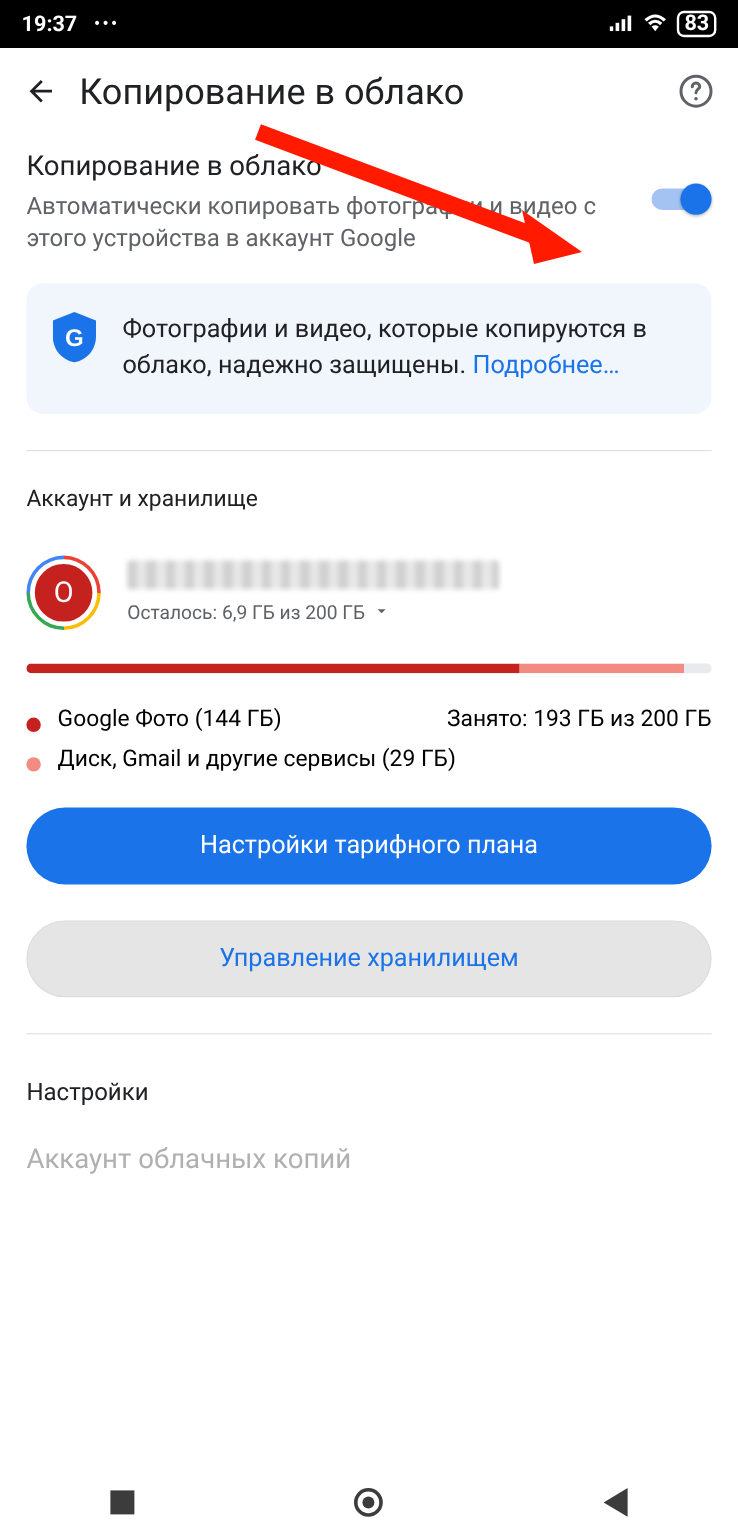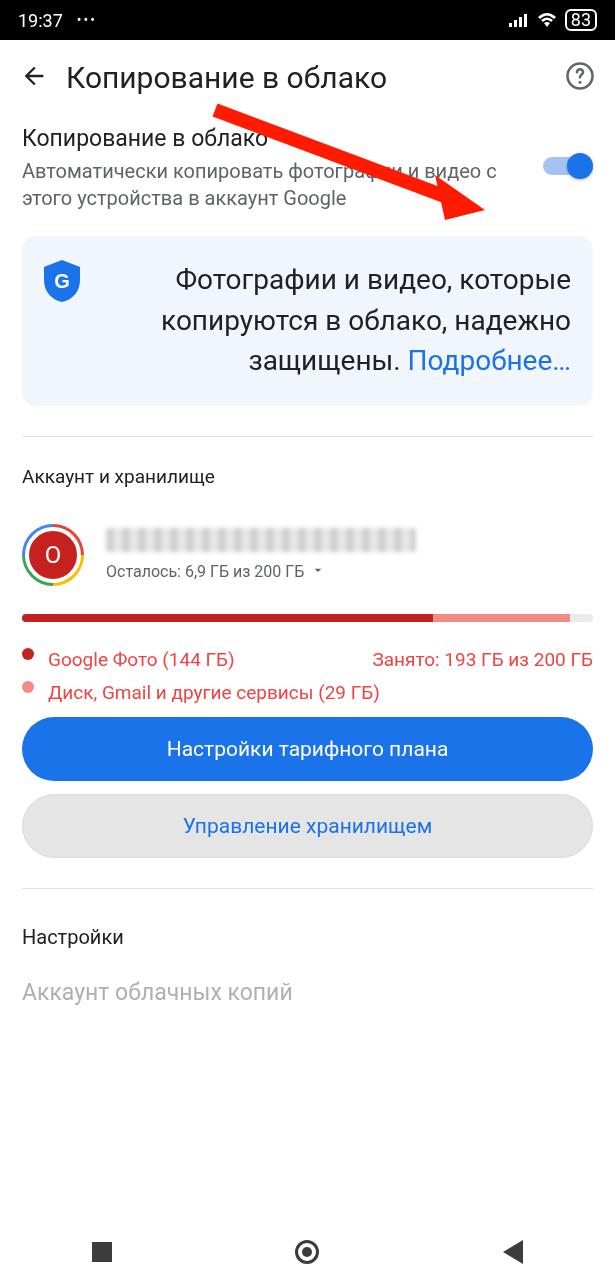--- a/index.html
+++ b/index.html
@@ -1,55 +1,55 @@
 <!DOCTYPE html>
 <html><head>
 <meta charset="utf-8">
 <style>
   * { box-sizing: border-box; margin: 0; padding: 0; }
   html, body { width: 615px; height: 1280px; font-family: Roboto, Arial, sans-serif; background: #fff; color: #202124; overflow: hidden; }
-  .status-bar { height: 40px; background: #000; color: #fff; display: flex; align-items: center; justify-content: space-between; padding: 0 18px; font-size: 18px; font-weight: 400; }
+  .status-bar { height: 40px; background: #000; color: #fff; display: flex; align-items: center; justify-content: space-between; padding: 0 18px; font-size: 18px; font-weight: 700; }
   .status-left { display: flex; align-items: center; gap: 14px; }
   .status-right { display: flex; align-items: center; gap: 8px; }
   .dots { font-size: 14px; letter-spacing: 2px; }
   .battery-box { border: 2px solid #fff; border-radius: 6px; padding: 0 4px; font-size: 18px; line-height: 18px; }
   .app-bar { display: flex; align-items: center; padding: 20px 20px 10px 20px; gap: 18px; }
   .back-icon svg { width: 28px; height: 28px; }
   .app-title { font-size: 30px; font-weight: 400; flex: 1; }
   .help-icon svg { width: 30px; height: 30px; }
   .arrow-overlay { position: absolute; top: 90px; left: 205px; pointer-events: none; z-index: 10; }
   .section1 { padding: 20px 22px 0 22px; display: flex; align-items: flex-start; gap: 18px; }
   .section1-text { flex: 1; }
   .section1-title { font-size: 23px; color: #202124; margin-bottom: 6px; }
   .section1-desc { font-size: 20px; color: #5f6368; line-height: 1.35; }
   .toggle { width: 54px; height: 30px; position: relative; flex-shrink: 0; margin-top: 26px; }
   .toggle-track { width: 40px; height: 18px; background: #a4c3f3; border-radius: 10px; position: absolute; top: 6px; left: 4px; }
   .toggle-thumb { width: 26px; height: 26px; background: #1a73e8; border-radius: 50%; position: absolute; right: 0; top: 2px; box-shadow: 0 1px 3px rgba(0,0,0,0.3); }
   .info-card { margin: 24px 22px 0 22px; background: #f1f6fd; border-radius: 14px; padding: 24px 22px; display: flex; gap: 22px; }
   .shield-wrap { flex-shrink: 0; }
-  .info-text { font-size: 28px; line-height: 1.45; color: #202124; text-align: right; }
+  .info-text { font-size: 21px; line-height: 1.45; color: #202124; }
   .info-link { color: #1a73e8; }
   .divider { height: 1px; background: #e0e0e0; margin: 30px 22px 0 22px; }
   .section-label { font-size: 19px; color: #202124; padding: 28px 22px 0 22px; }
   .account-row { display: flex; align-items: center; padding: 36px 22px 0 22px; gap: 22px; }
   .avatar { width: 62px; height: 62px; border-radius: 50%; position: relative; flex-shrink: 0; }
   .avatar-ring { position: absolute; inset: 0; border-radius: 50%; background: conic-gradient(#ea4335 0deg 90deg, #fbbc04 90deg 180deg, #34a853 180deg 270deg, #4285f4 270deg 360deg); padding: 3px; }
   .avatar-inner { width: 100%; height: 100%; border-radius: 50%; background: #c5221f; display: flex; align-items: center; justify-content: center; color: #fff; font-size: 24px; font-weight: 400; border: 4px solid #fff; }
   .account-info { flex: 1; }
   .account-email { height: 24px; background: repeating-linear-gradient(90deg, #d0d0d0 0 8px, #e8e8e8 8px 16px); border-radius: 3px; width: 310px; margin-bottom: 10px; filter: blur(2px); }
   .account-storage { font-size: 16px; color: #5f6368; display: flex; align-items: center; gap: 6px; }
   .chev-down svg { width: 16px; height: 16px; }
   .storage-bar { margin: 28px 22px 0 22px; height: 8px; background: #e8eaed; border-radius: 4px; overflow: hidden; display: flex; }
   .bar-seg1 { background: #c5221f; height: 100%; }
   .bar-seg2 { background: #f28b82; height: 100%; }
   .legend { padding: 16px 22px 0 22px; }
-  .legend-row { display: flex; align-items: flex-start; font-size: 19px; color: #ef4444; margin-top: 10px; }
+  .legend-row { display: flex; align-items: flex-end; font-size: 19px; color: #000000; margin-top: 10px; }
   .legend-dot { width: 12px; height: 12px; border-radius: 50%; margin-right: 14px; flex-shrink: 0; }
   .legend-row .spacer { flex: 1; }
-  .btn { margin: 13px 22px 0 22px; height: 64px; border-radius: 32px; display: flex; align-items: center; justify-content: center; font-size: 21px; }
+  .btn { margin: 30px 22px 0 22px; height: 64px; border-radius: 32px; display: flex; align-items: center; justify-content: center; font-size: 21px; }
   .btn-primary { background: #1a73e8; color: #fff; }
   .btn-secondary { border: 1px solid #dadce0; color: #1a73e8; background: #e5e5e5; }
   .settings-section { padding: 36px 22px 0 22px; font-size: 20px; color: #202124; }
   .faded-item { padding: 30px 22px 0 22px; font-size: 23px; color: #b0b0b0; }
   .nav-bar { position: absolute; bottom: 0; left: 0; right: 0; height: 56px; display: flex; align-items: center; justify-content: space-around; background: rgba(255,255,255,0.85); }
   .nav-sq { width: 20px; height: 20px; background: #3c3c3c; }
   .nav-circ { width: 24px; height: 24px; border: 3px solid #3c3c3c; border-radius: 50%; position: relative; }
   .nav-circ::after { content: ''; position: absolute; inset: 4px; background: #3c3c3c; border-radius: 50%; }
   .nav-tri { width: 0; height: 0; border-top: 12px solid transparent; border-bottom: 12px solid transparent; border-right: 20px solid #3c3c3c; }
   .container { position: relative; width: 615px; height: 1280px; }

